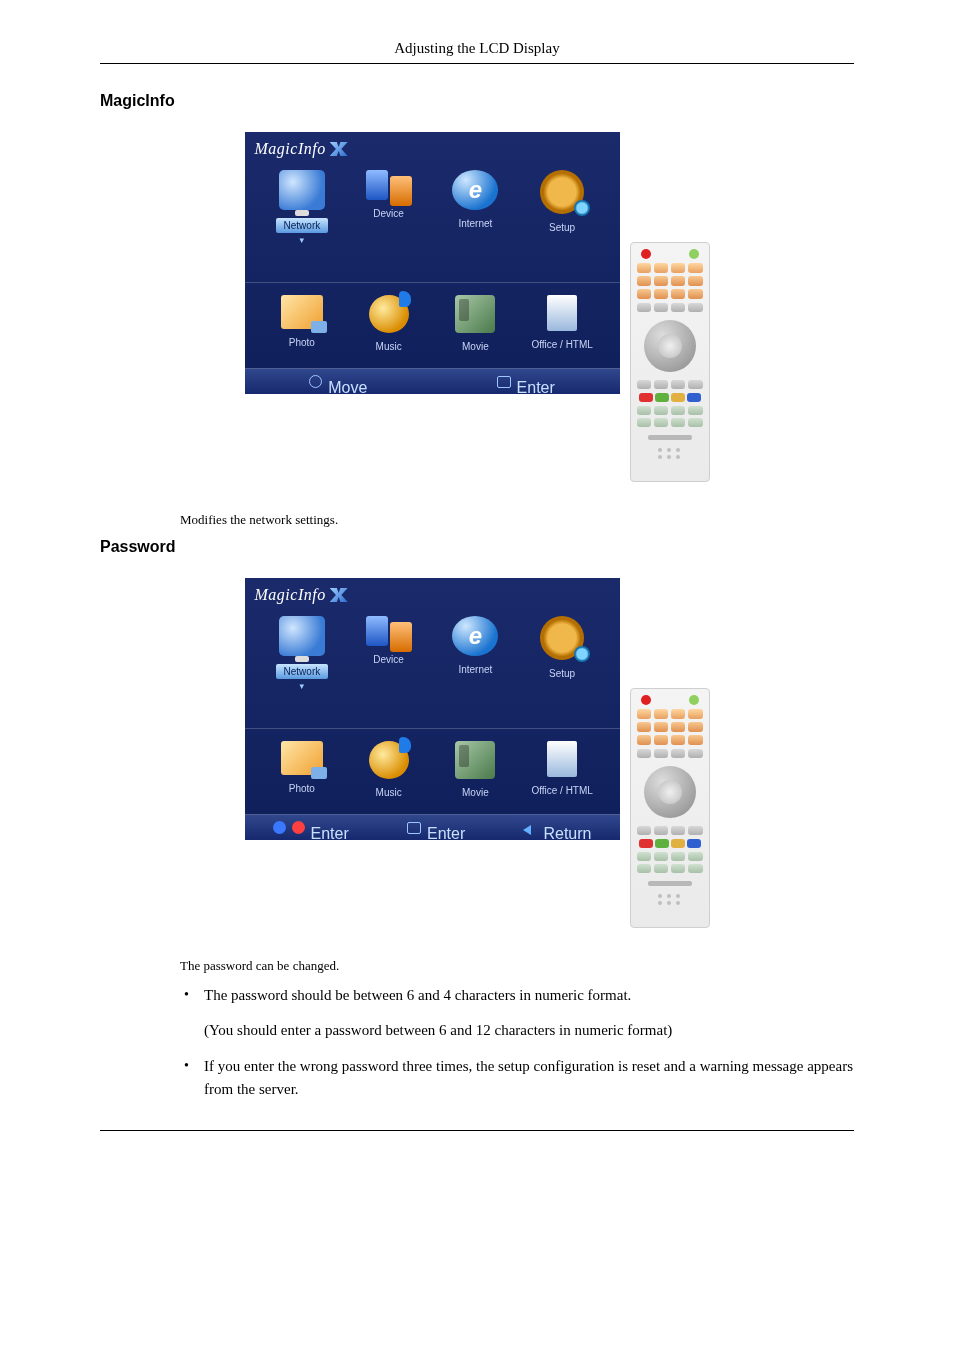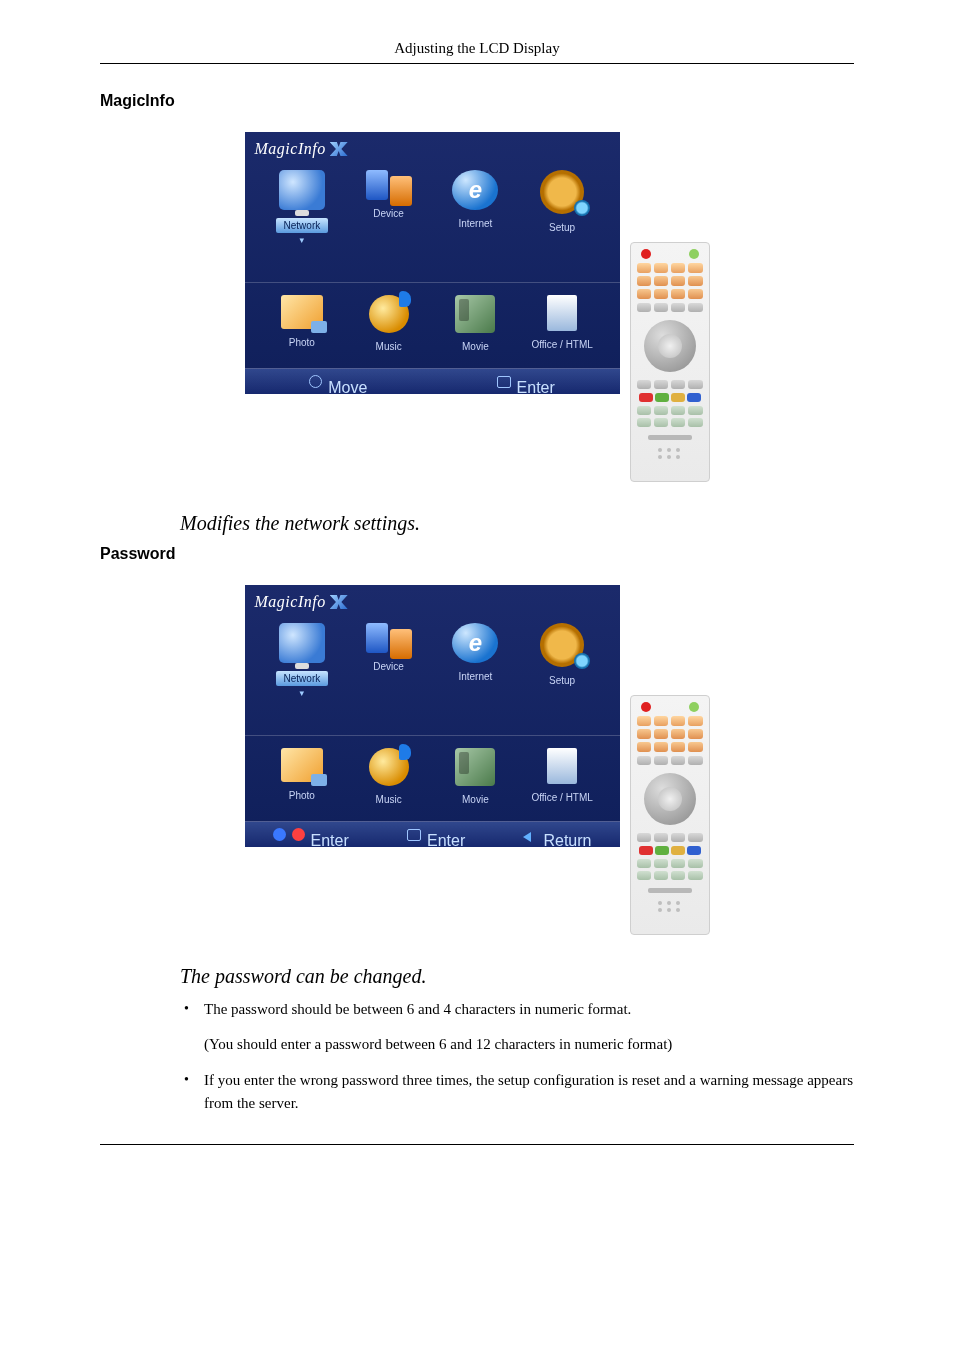--- a/index.html
+++ b/index.html
@@ -181,23 +181,22 @@
     .cb-y{background:#e0b040;}
     .cb-b{background:#3060d0;}
     .btn-grid2{display:grid;grid-template-columns:repeat(4,1fr);gap:3px;width:100%;}
     .rbtn2{height:9px;background:linear-gradient(180deg,#d0e0d0,#a8c0a8);border-radius:3px;}
     .rbtn3{height:9px;background:linear-gradient(180deg,#d8d8d8,#b0b0b0);border-radius:3px;}
     .remote-bar{width:44px;height:5px;background:#b8b8b8;border-radius:2px;margin-top:4px;}
     .remote-dots{display:grid;grid-template-columns:repeat(3,1fr);gap:3px;width:24px;margin:4px 0 2px 0;}
     .rdot{width:4px;height:4px;background:#bfbfbf;border-radius:50%;}
 
     .body-text {
-      font-size: 20px;
+      font-size: 13px;
       margin: 19px 0 10px 80px;
-      font-style: italic;
     }
     ul.bullets {
       margin: 8px 0 20px 80px;
       list-style: none;
     }
     ul.bullets li {
       font-size: 15px;
       line-height: 1.5;
       margin-bottom: 14px;
       position: relative;

